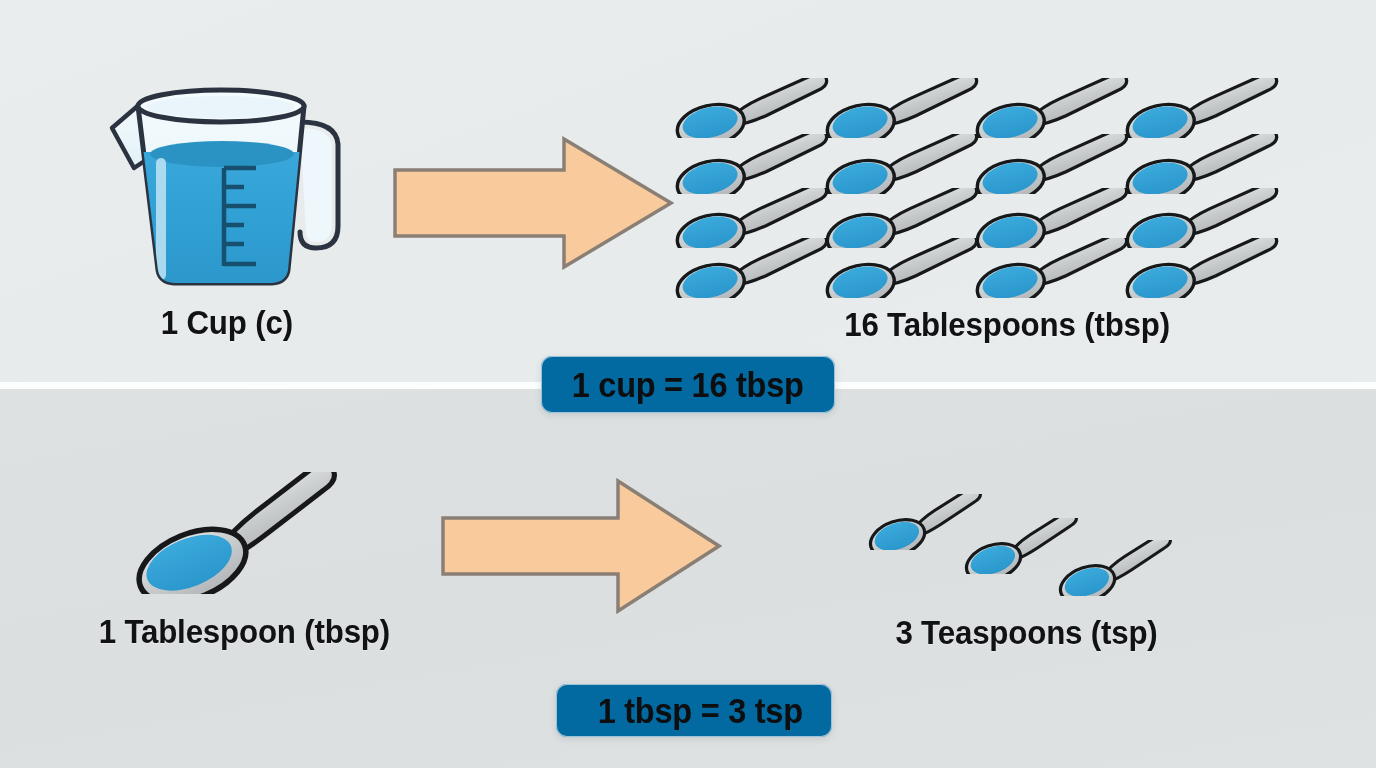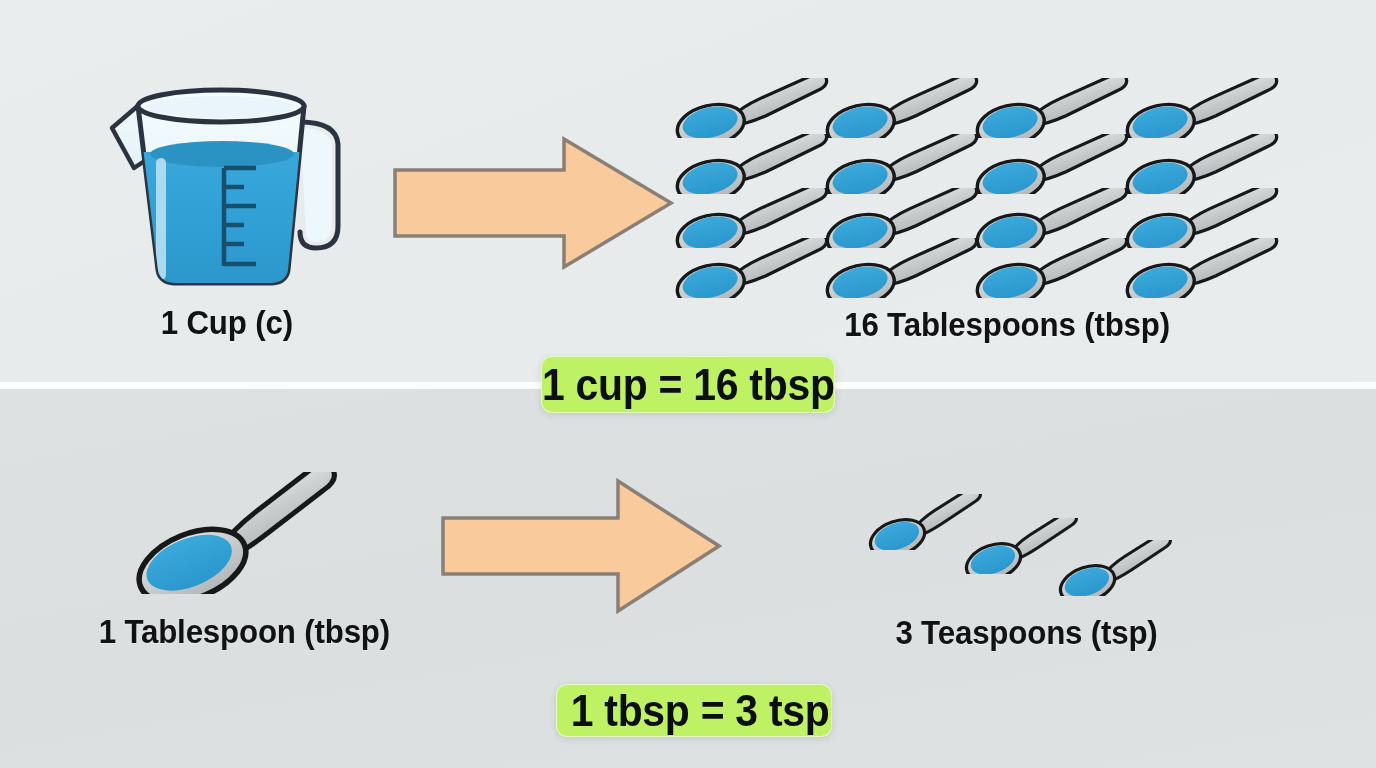--- a/index.html
+++ b/index.html
@@ -72,27 +72,27 @@
     top: 613px;
     font-size: 34px;
   }
 
   
   .badge {
     position: absolute;
     display: flex;
     align-items: center;
     justify-content: center;
-    background: #bef264;
+    background: #0369a1;
     border-radius: 11px;
     box-shadow: 0 2px 7px rgba(40,50,55,0.13),
                 0 0 0 1px rgba(255,255,255,0.6) inset;
     color: #0d0e0f;
     font-weight: 700;
-    font-size: 44px;
+    font-size: 35px;
     letter-spacing: -0.3px;
     white-space: nowrap;
   }
   .badge span { transform: scaleX(0.93); display: inline-block; }
   #badge-cup-tbsp {
     left: 541px;
     top: 356px;
     width: 294px;
     height: 57px;
   }

